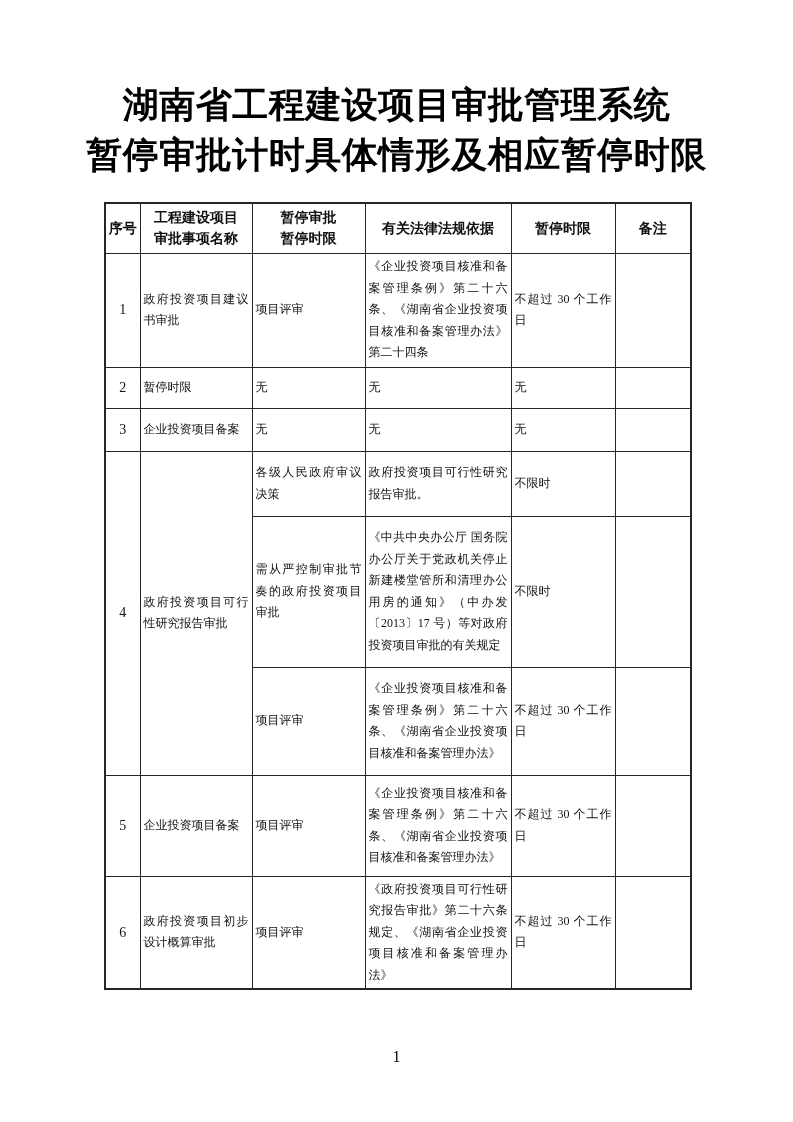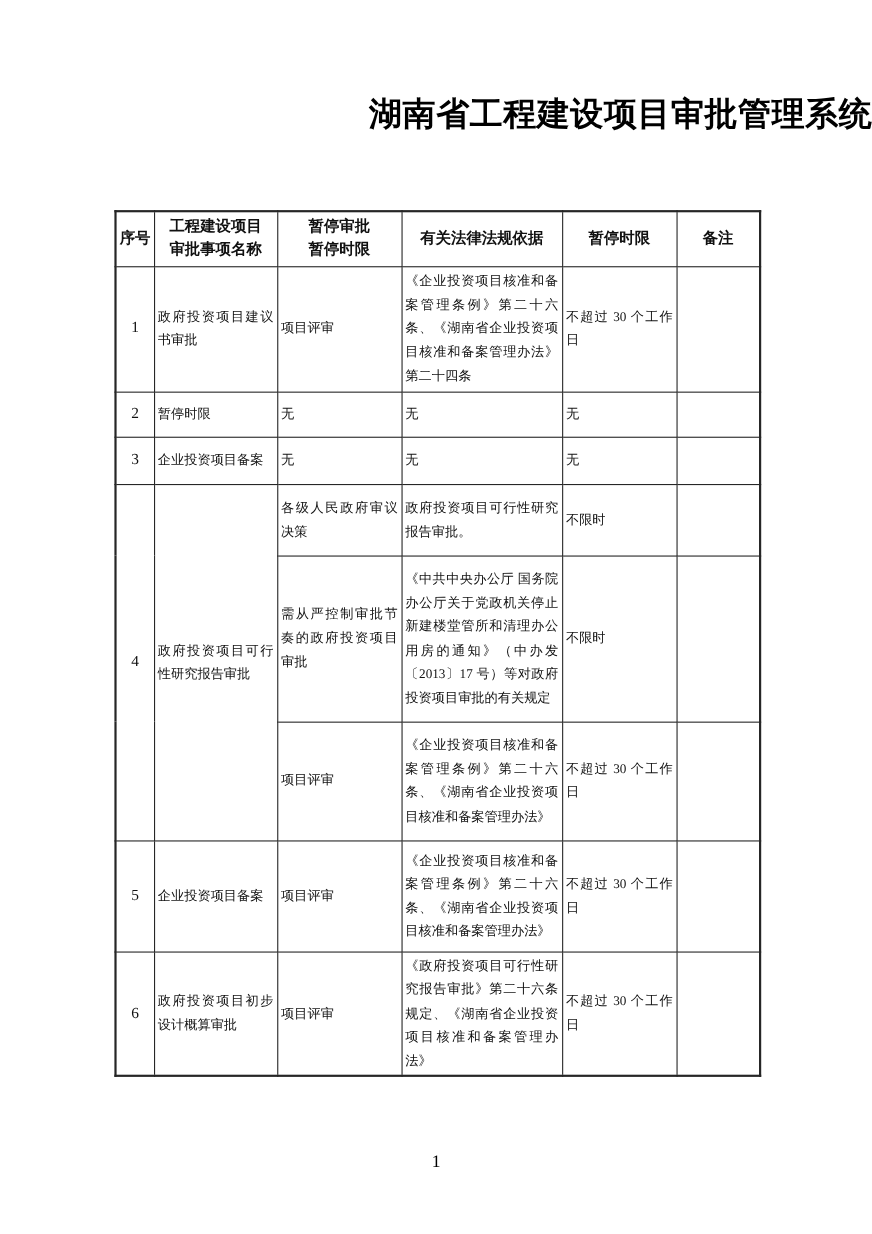--- a/index.html
+++ b/index.html
@@ -11,30 +11,30 @@
     height: 1122px;
     background: #ffffff;
     color: #111;
     overflow: hidden;
   }
   .doc-title {
     position: absolute;
     top: 80px;
     left: 0;
     width: 793px;
-    text-align: right;
-    font-size: 30px;
+    text-align: center;
+    font-size: 36px;
     font-weight: bold;
     line-height: 50px;
     color: #000;
     letter-spacing: 0.5px;
   }
   table.approval-table {
     position: absolute;
-    top: 191px;
+    top: 202px;
     left: 104px;
     width: 586px;
     border-collapse: collapse;
     table-layout: fixed;
     border: 2.5px solid #262626;
   }
   .approval-table th, .approval-table td {
     border: 1.5px solid #262626;
     vertical-align: middle;
     color: #111;
@@ -71,20 +71,21 @@
     color: #000;
   }
 </style>
 </head>
 <body>
 
 <div class="page">
 
   <div class="doc-title">
     <div>湖南省工程建设项目审批管理系统</div>
+    <div>暂停审批计时具体情形及相应暂停时限</div>
   </div>
 
   <table class="approval-table">
     <colgroup>
       <col style="width:35px">
       <col style="width:112px">
       <col style="width:113px">
       <col style="width:146px">
       <col style="width:104px">
       <col style="width:76px">

